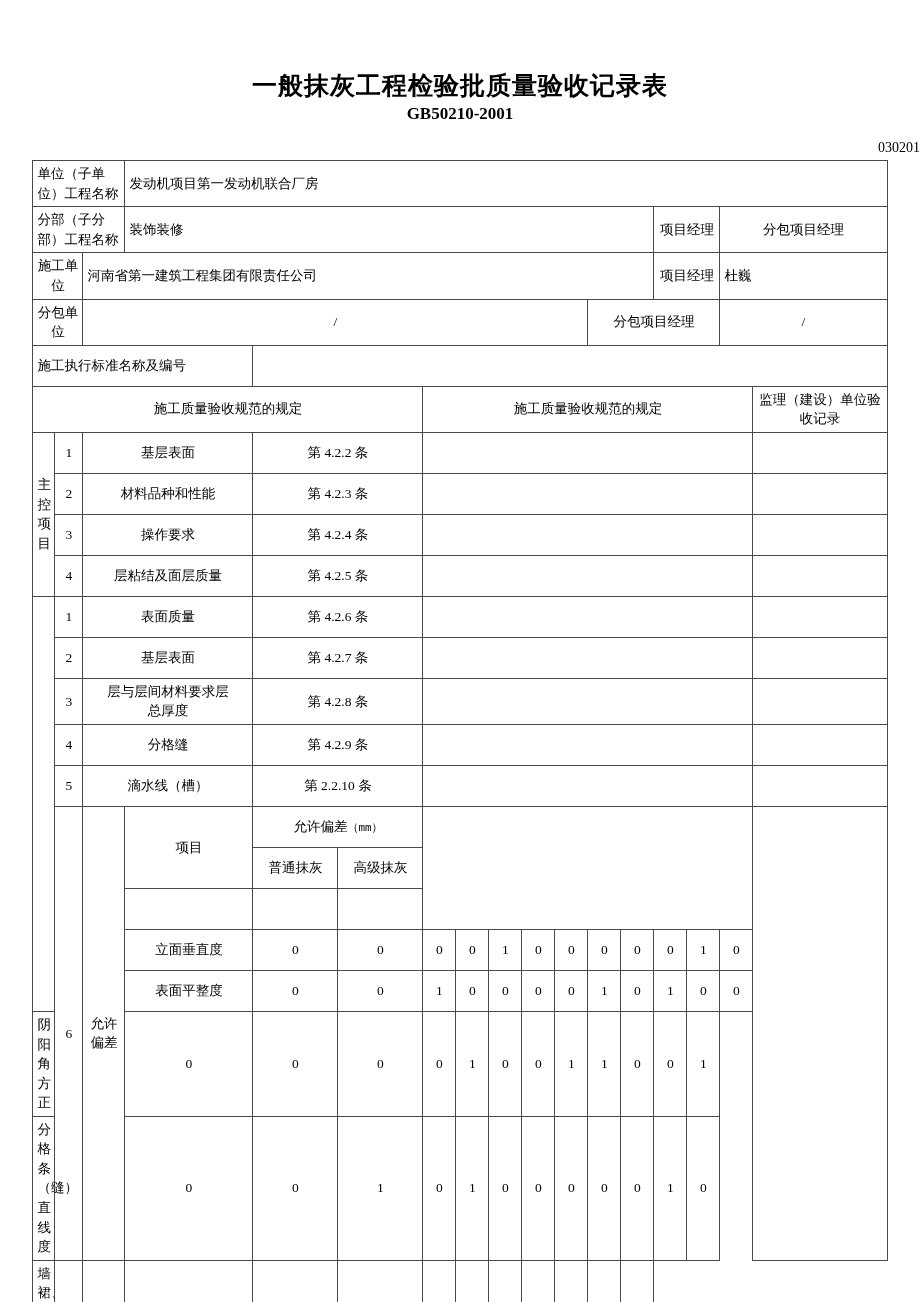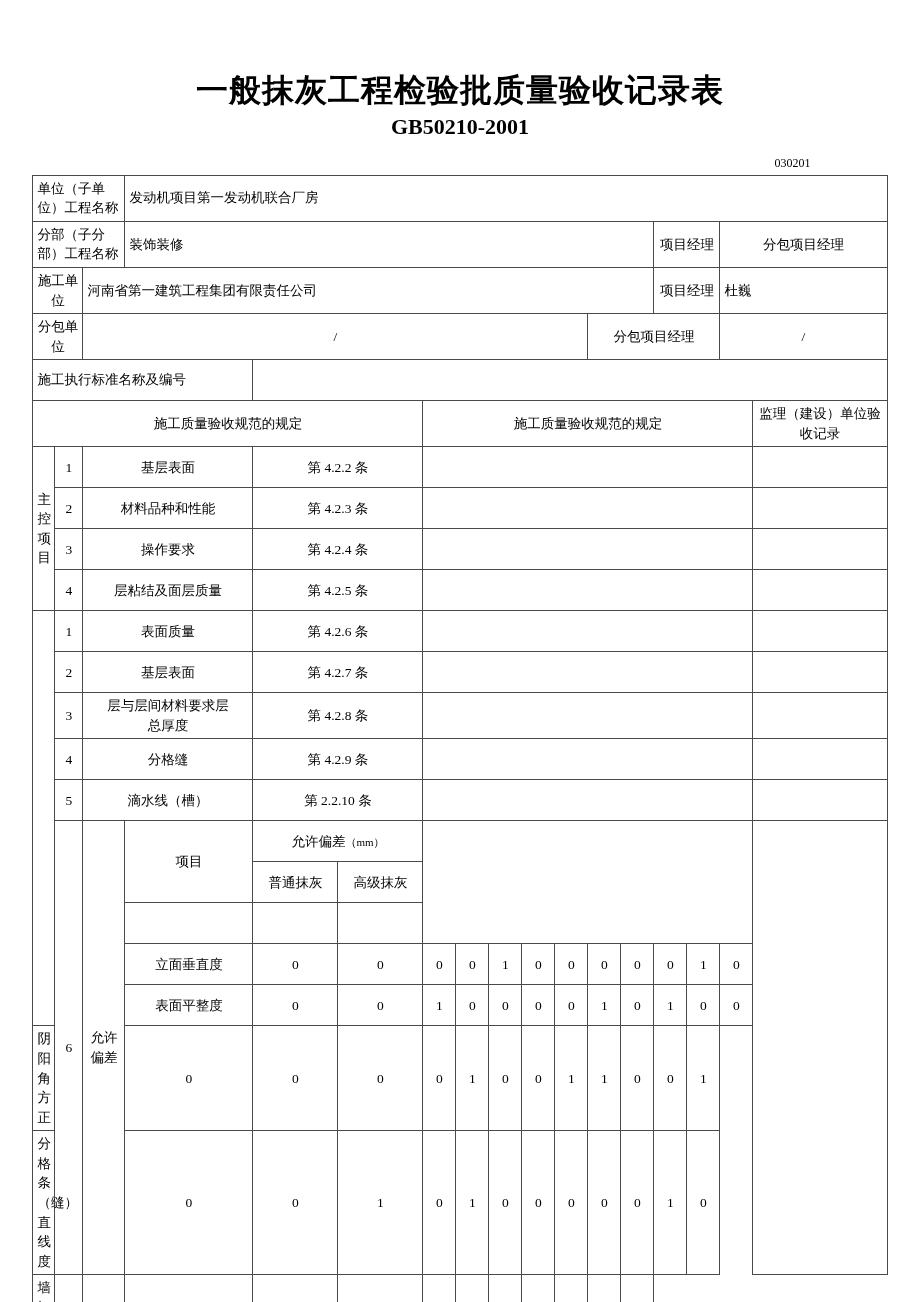--- a/index.html
+++ b/index.html
@@ -4,24 +4,24 @@
 <style>
   html,body{margin:0;padding:0;}
   body{
     width:920px;height:1302px;background:#ffffff;
     font-family:"Liberation Serif","DejaVu Serif",serif;
     color:#000;
   }
   .page{position:relative;width:920px;height:1302px;box-sizing:border-box;}
 
   .title-wrap{text-align:center;padding-top:70px;}
-  .title-main{font-size:32px;font-weight:bold;letter-spacing:1px;line-height:1.25;}
-  .title-sub{font-size:22px;font-weight:bold;line-height:1.35;margin-top:2px;}
-
-  .docno{font-size:12px;text-align:center;margin:14px 0 4px 0;padding-left:665px;}
+  .title-main{font-size:25px;font-weight:bold;letter-spacing:1px;line-height:1.25;}
+  .title-sub{font-size:17px;font-weight:bold;line-height:1.35;margin-top:2px;}
+
+  .docno{font-size:14px;text-align:right;margin:14px 0 4px 0;padding-left:665px;}
 
   table.form{
     border-collapse:collapse;
     width:820px;
     margin:0 auto;
     table-layout:fixed;
   }
   table.form td{
     border:1px solid #4a4a4a;
     font-size:13.5px;
@@ -33,21 +33,21 @@
   .c{text-align:center;}
   .l{text-align:left;}
   .pl{padding-left:9px;}
   .vlabel{
     text-align:center;line-height:1.45;font-size:13.5px;
   }
   .vlabel span{display:block;}
   .tall{height:46px;}
   .nowrap{white-space:nowrap;}
   .two-line{line-height:1.3;}
-  .mm{font-family:Liberation Serif, serif;font-size:11px;}
+  .mm{font-family:Liberation Mono, monospace;font-size:11px;}
 </style>
 </head>
 <body>
 
 <div class="page">
 
   <div class="title-wrap">
     <div class="title-main">一般抹灰工程检验批质量验收记录表</div>
     <div class="title-sub">GB50210-2001</div>
   </div>

